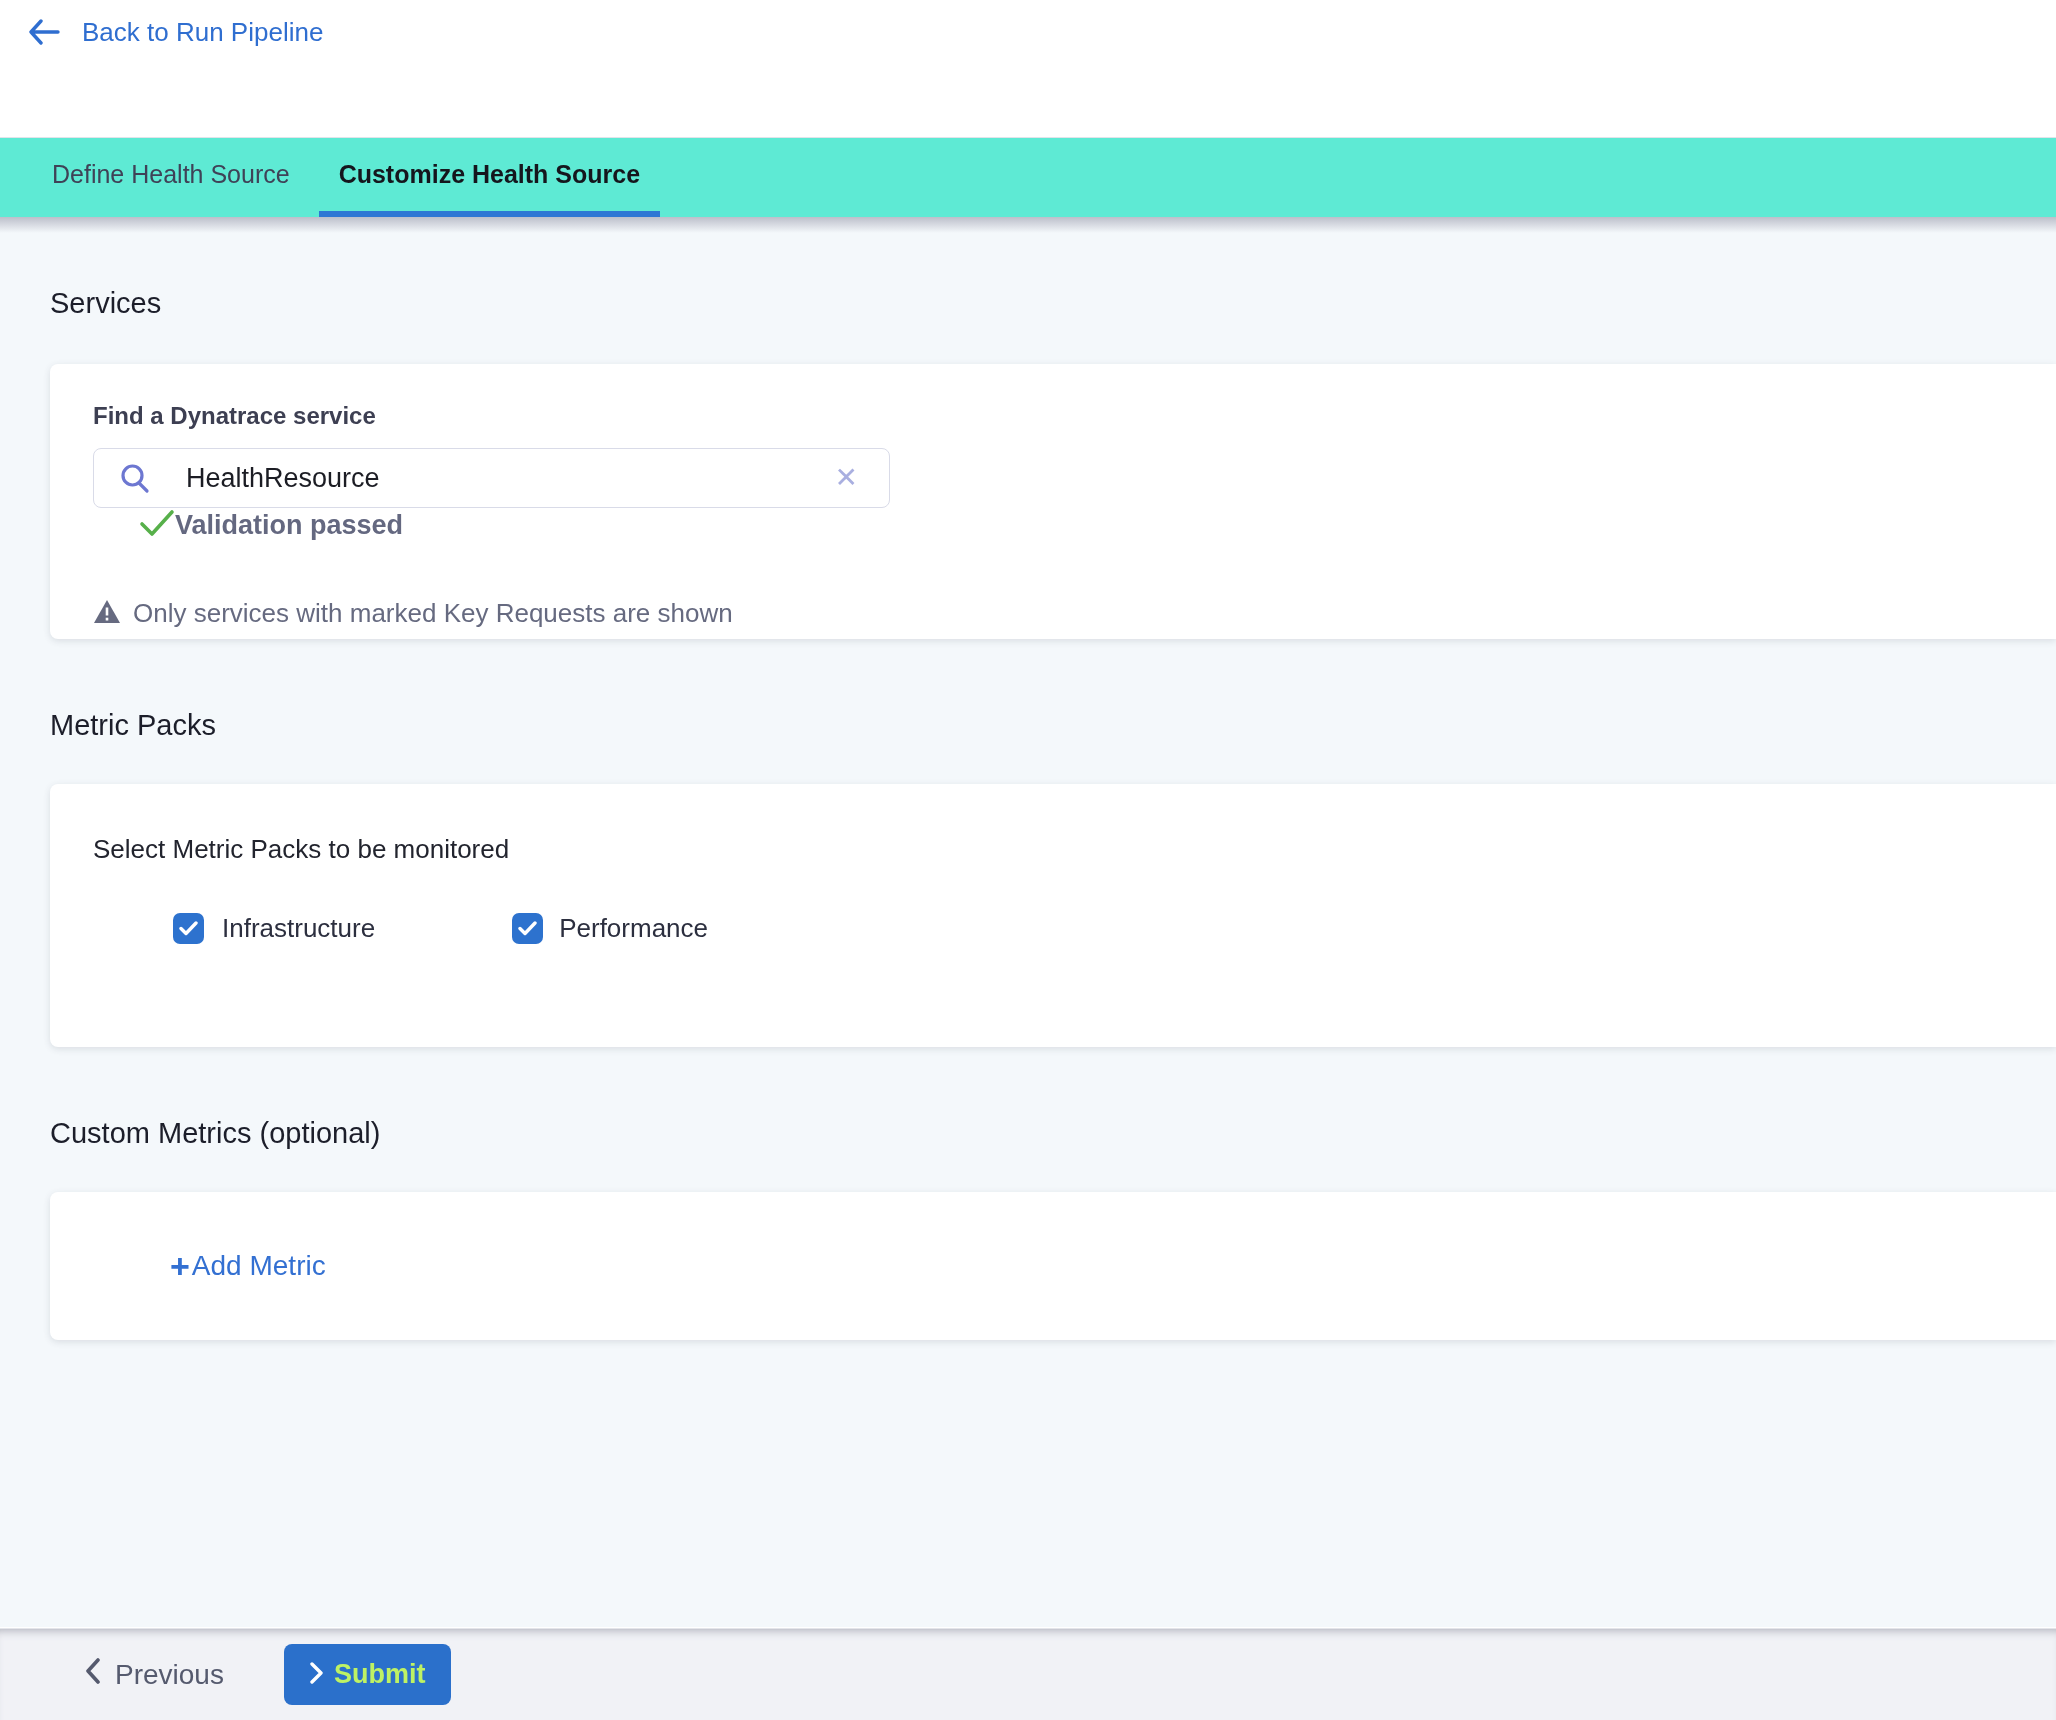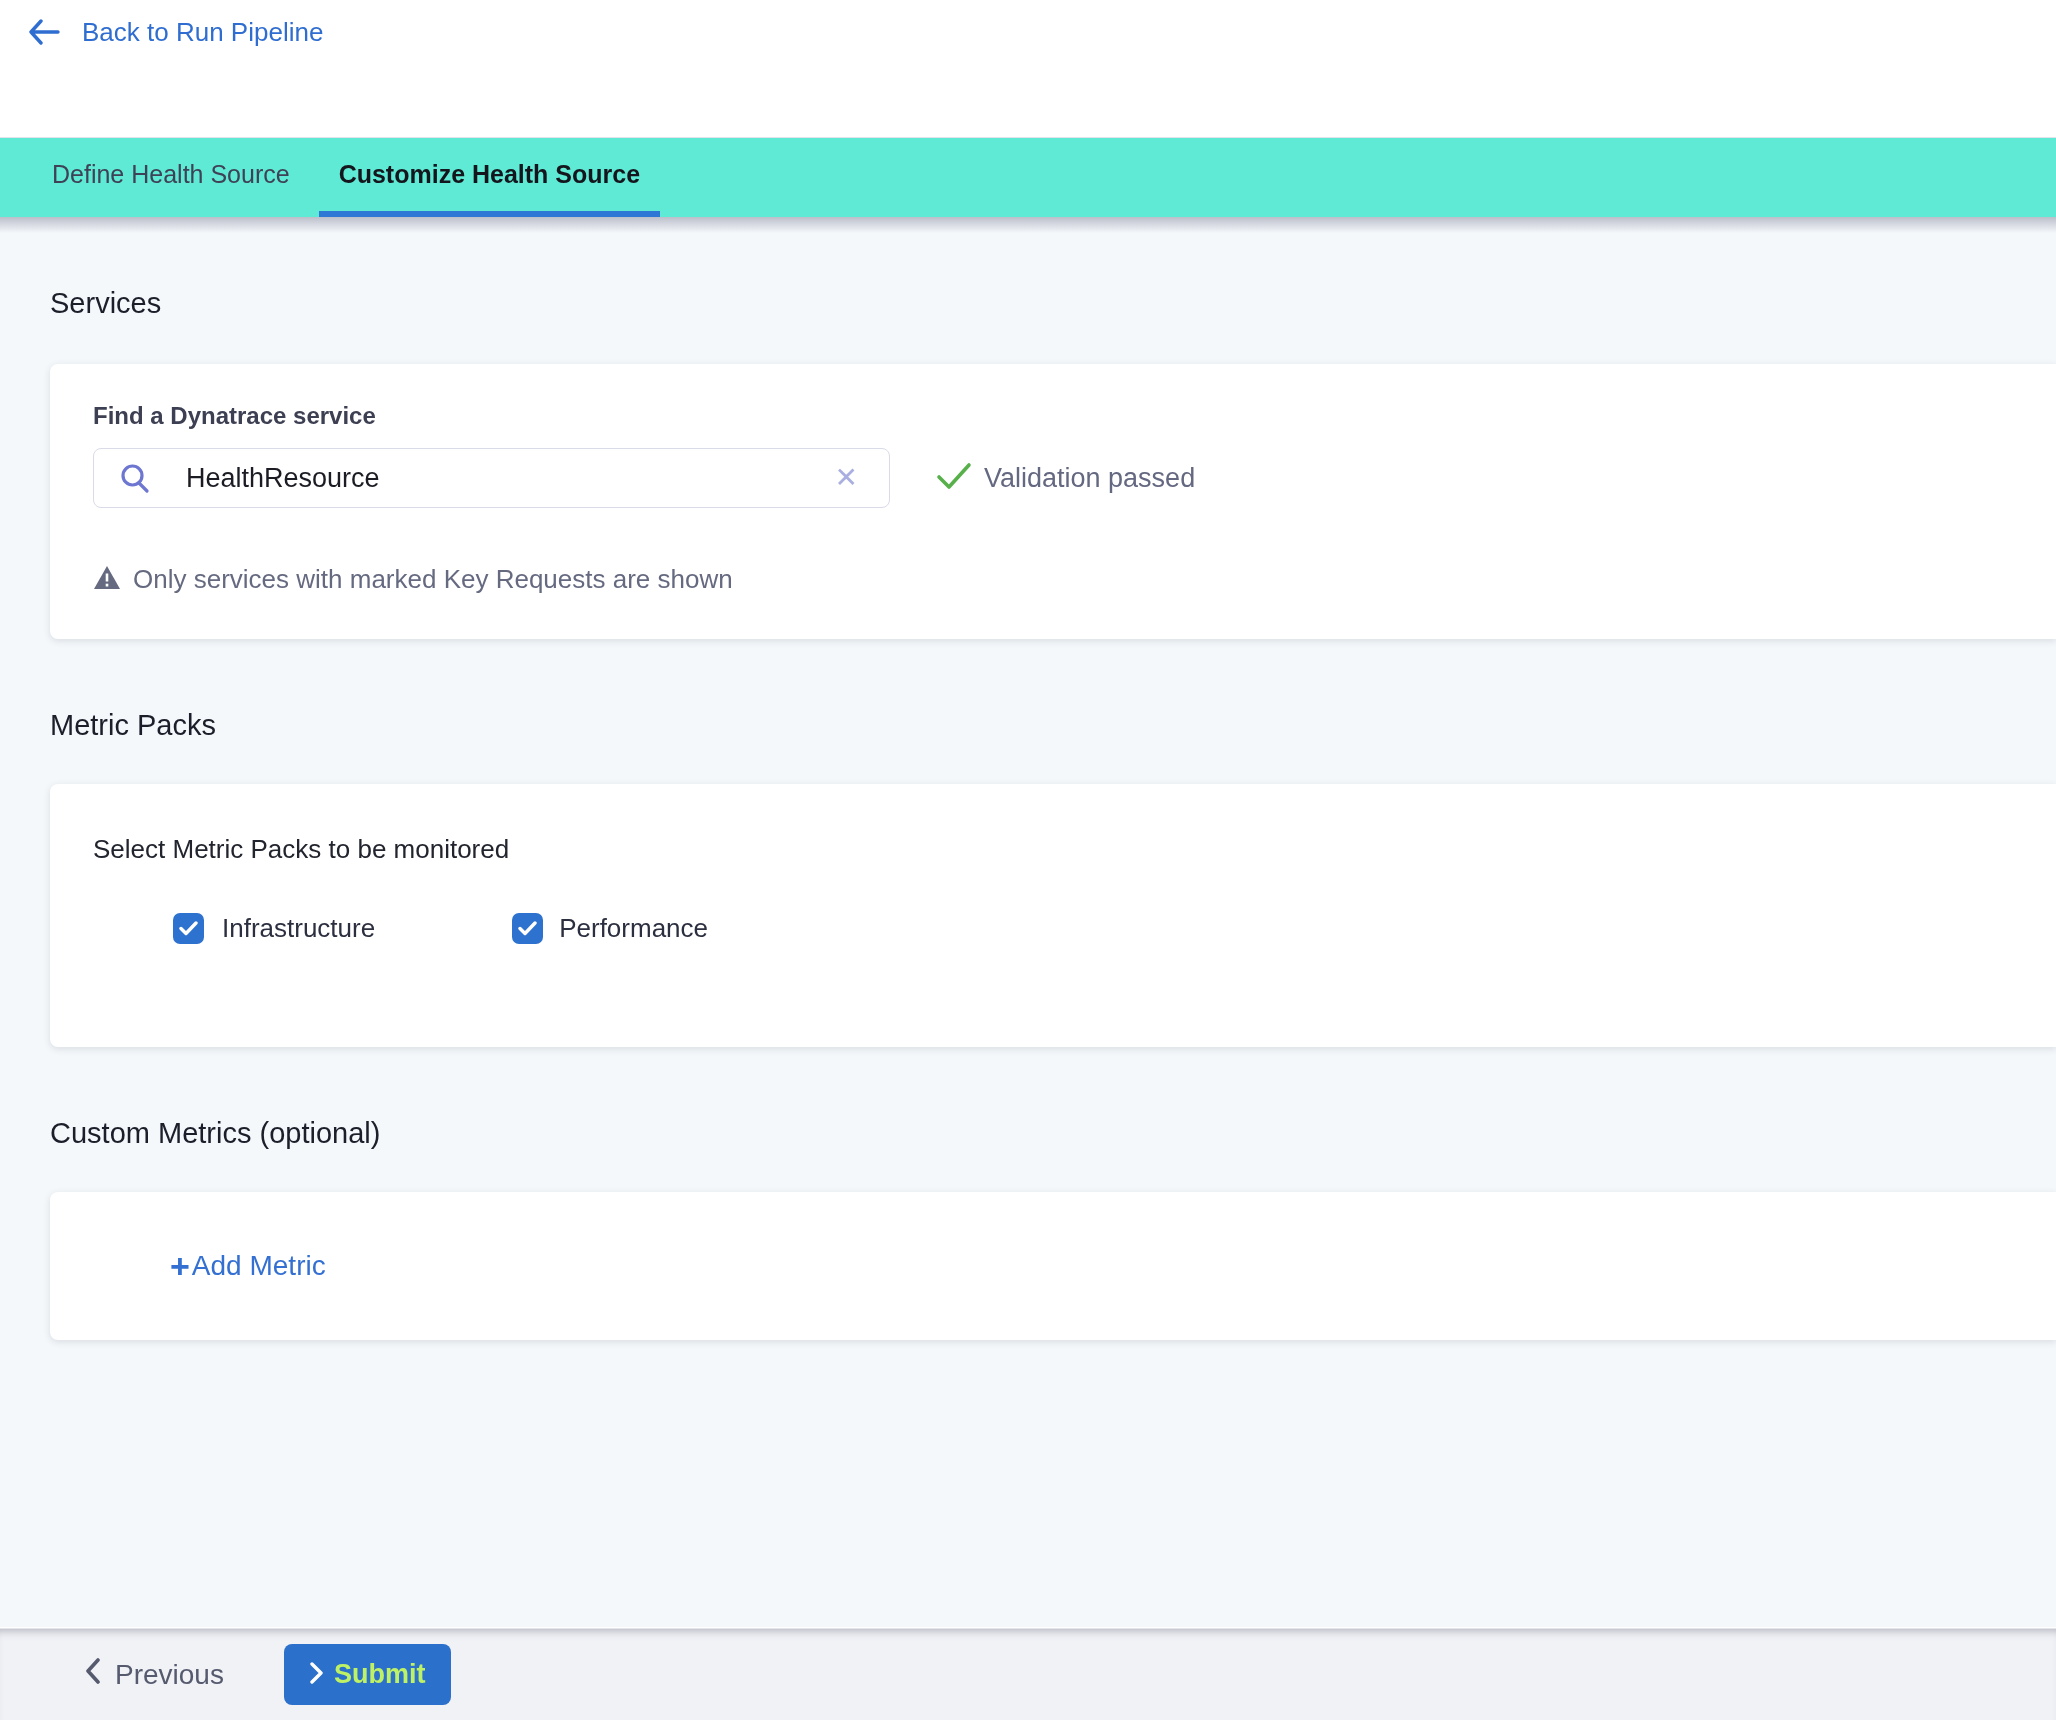--- a/index.html
+++ b/index.html
@@ -96,21 +96,22 @@
     padding:38px 0 0 43px;
   }
   .field-label{
     font-size:24px;
     font-weight:600;
     color:#3d3f52;
   }
   .search-row{
     margin-top:18px;
     display:flex;
-    align-items:center;
+    align-items:flex-start;
+    flex-direction:column;
   }
   .search-wrap{
     position:relative;
     width:797px;height:60px;
   }
   .search-input{
     width:100%;height:100%;
     box-sizing:border-box;
     border:1px solid #d9dbe8;
     border-radius:8px;
@@ -130,21 +131,21 @@
     position:absolute;right:32px;top:50%;
     transform:translateY(-50%);
     font-size:28px;
     color:#a9afe0;
     cursor:pointer;
     line-height:1;
   }
   .validation{
     display:flex;align-items:center;
     margin-left:46px;
-    gap:12px;
+    font-weight:bold;
   }
   .validation-text{
     font-size:27px;
     color:#646880;
   }
   .warning-row{
     margin-top:56px;
     display:flex;align-items:center;gap:12px;
   }
   .warning-text{

